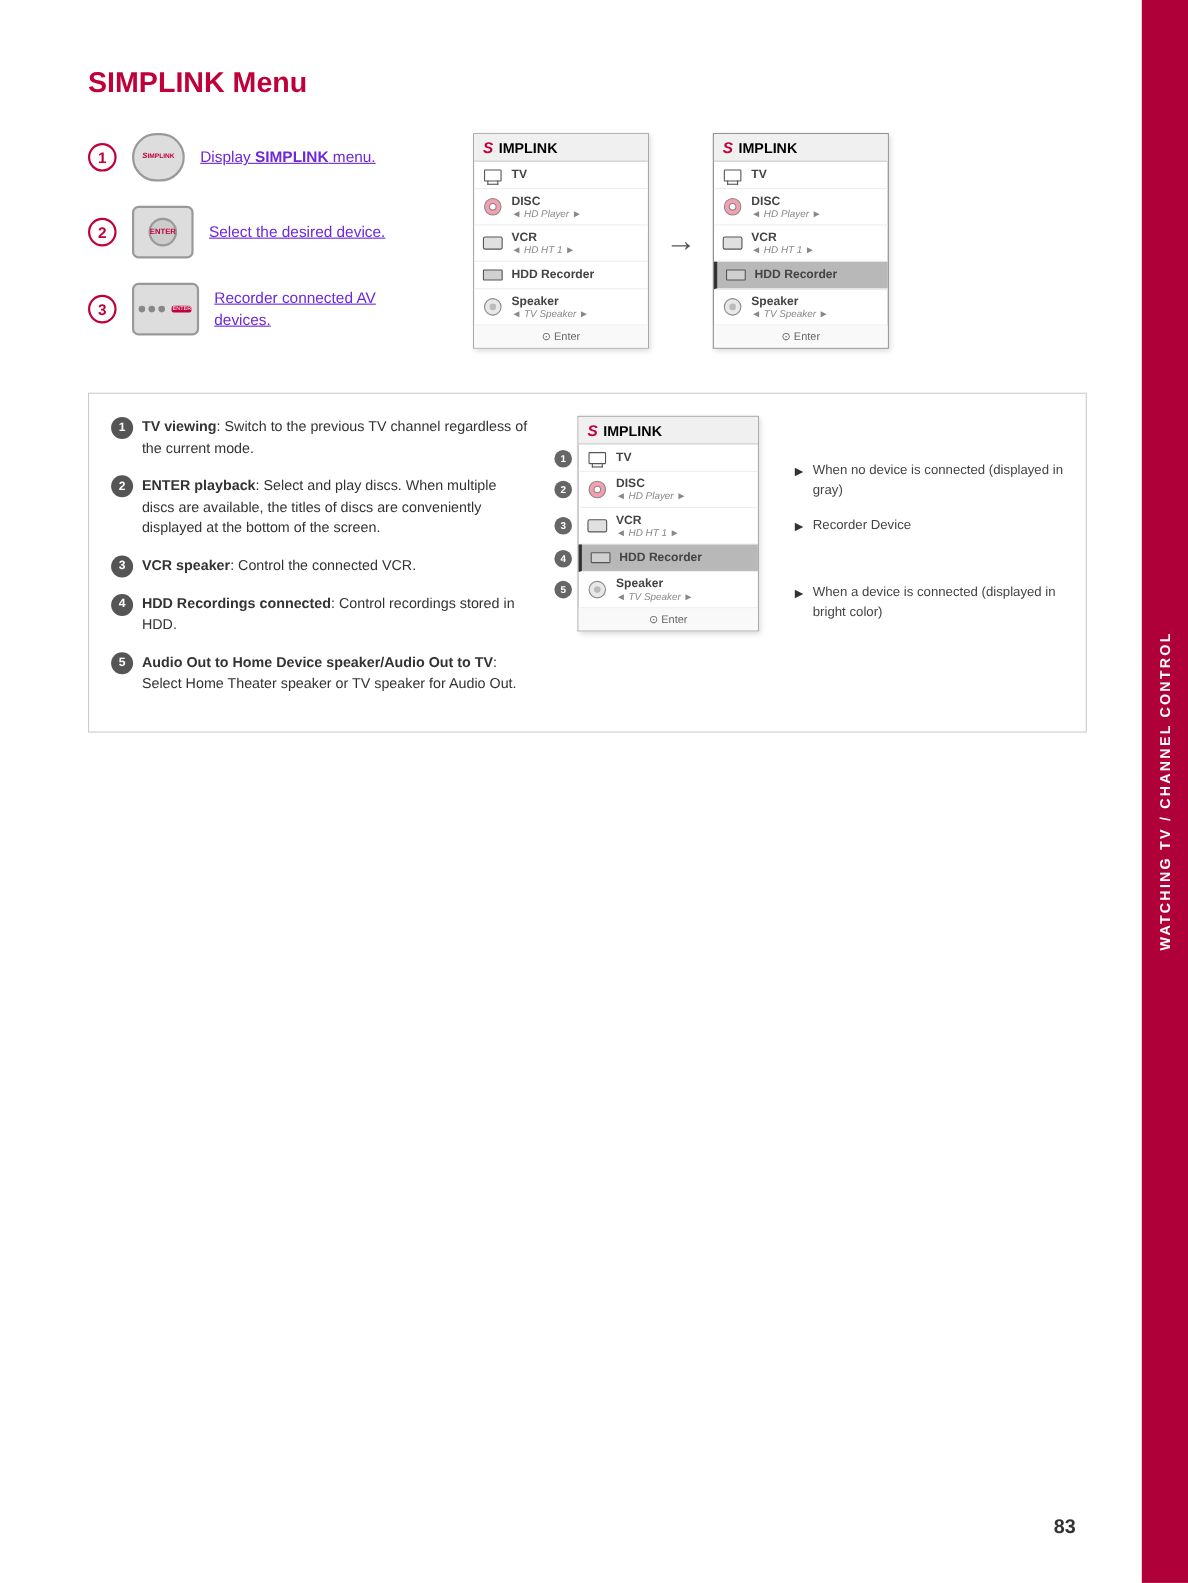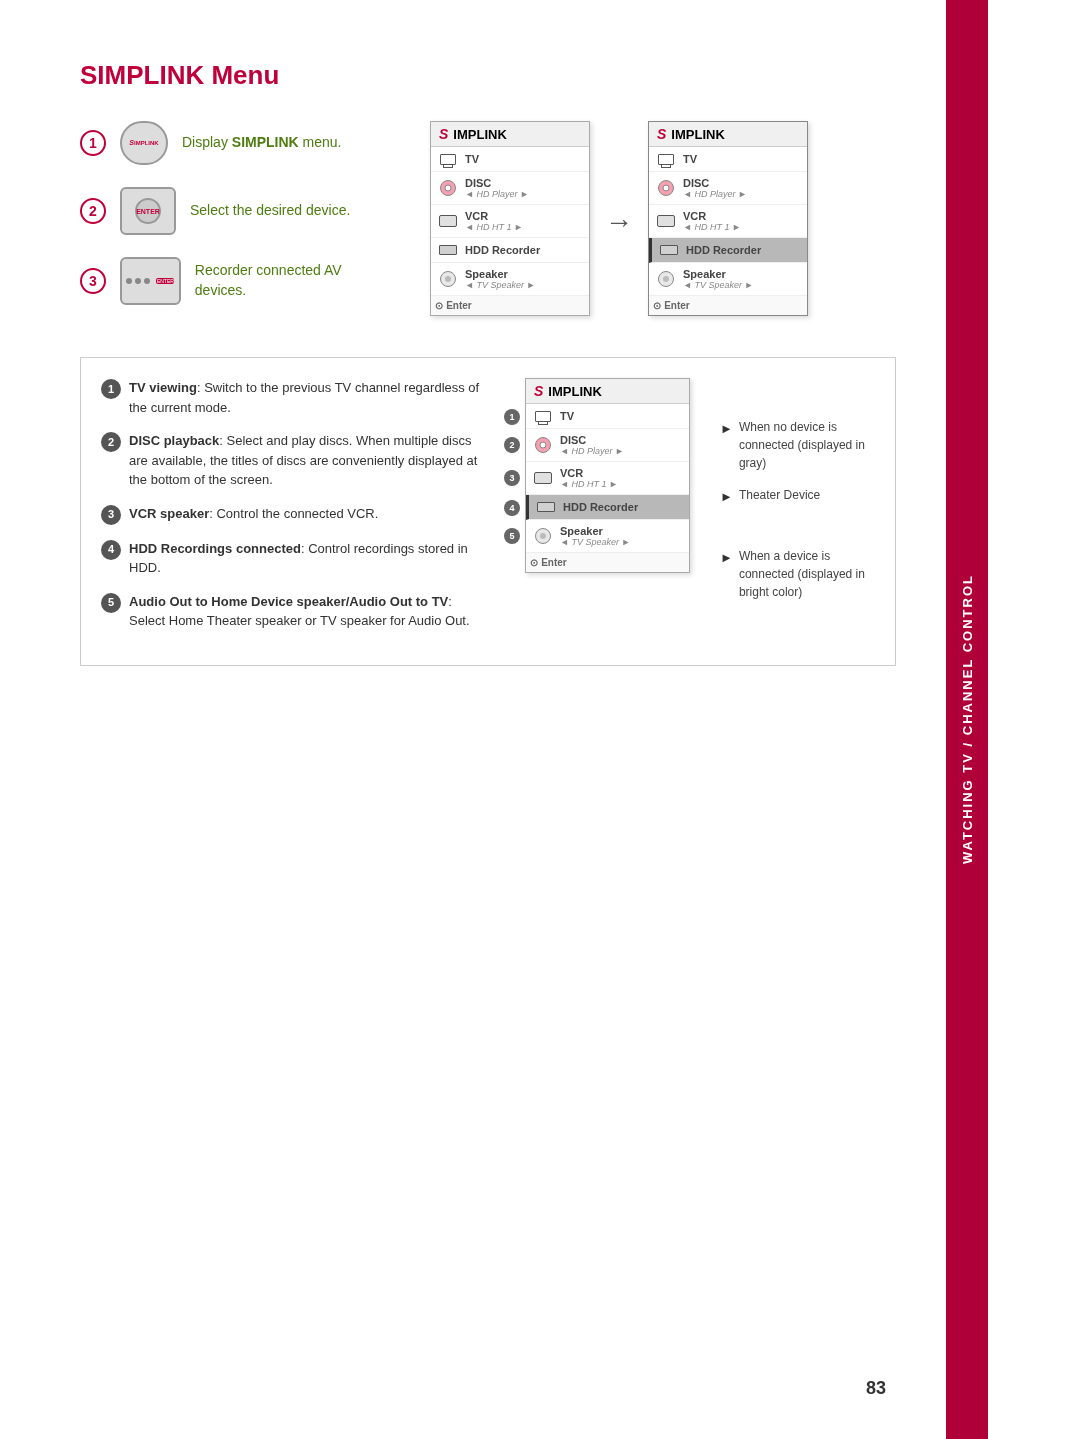--- a/index.html
+++ b/index.html
@@ -7,21 +7,21 @@
       font-family: Arial, sans-serif;
       background: #ffffff;
       width: 1080px;
       min-height: 1439px;
       position: relative;
       overflow-x: hidden;
     }
 
     .page-container {
       display: flex;
-      width: 988px;
+      width: 1080px;
       min-height: 1439px;
     }
 
     .main-content {
       flex: 1;
       padding: 60px 50px 40px 80px;
       position: relative;
     }
 
     .side-tab {
@@ -74,22 +74,23 @@
 
     .step-item {
       display: flex;
       align-items: center;
       margin-bottom: 22px;
       gap: 14px;
     }
 
     .step-text {
       font-size: 14px;
-      color: #4d7c0f;
+      color: #6d28d9;
       line-height: 1.4;
+      text-decoration: underline;
     }
 
     .step-text strong {
       font-weight: bold;
     }
 
     
     .menus-area {
       display: flex;
       align-items: center;
@@ -166,26 +167,25 @@
       font-size: 11px;
     }
 
     .simplink-item .item-sub {
       font-size: 9px;
       color: #888;
       font-style: italic;
     }
 
     .simplink-footer {
-      text-align: left;
+      text-align: center;
       padding: 4px;
       font-size: 10px;
       color: #666;
       background: #f9f9f9;
-      font-weight: bold;
     }
 
     
     .info-box {
       border: 1px solid #ccc;
       margin-top: 20px;
       padding: 20px 20px 20px 20px;
       display: flex;
       gap: 20px;
     }
@@ -591,21 +591,21 @@
       <div class="info-list">
         <div class="info-list-item">
           <div class="num-badge">1</div>
           <div class="item-desc">
             <strong>TV viewing</strong>: Switch to the previous TV channel regardless of the current mode.
           </div>
         </div>
         <div class="info-list-item">
           <div class="num-badge">2</div>
           <div class="item-desc">
-            <strong>DISC playback</strong>: Select and play discs. When multiple discs are available, the titles of discs are conveniently displayed at the bottom of the screen.
+            <strong>ENTER playback</strong>: Select and play discs. When multiple discs are available, the titles of discs are conveniently displayed at the bottom of the screen.
           </div>
         </div>
         <div class="info-list-item">
           <div class="num-badge">3</div>
           <div class="item-desc">
             <strong>VCR speaker</strong>: Control the connected VCR.
           </div>
         </div>
         <div class="info-list-item">
           <div class="num-badge">4</div>
@@ -690,21 +690,21 @@
         </div>
       </div>
 
       <div class="info-right">
         <div class="legend-item" style="margin-top:40px;">
           <span class="arrow-bullet">►</span>
           <span>When no device is connected (displayed in gray)</span>
         </div>
         <div class="legend-item">
           <span class="arrow-bullet">►</span>
-          <span>Theater  Device</span>
+          <span>Recorder  Device</span>
         </div>
         <div class="legend-item" style="margin-top:40px;">
           <span class="arrow-bullet">►</span>
           <span>When a device is connected (displayed in bright color)</span>
         </div>
       </div>
     </div>
 
     <div class="page-number">83</div>
   </div>

